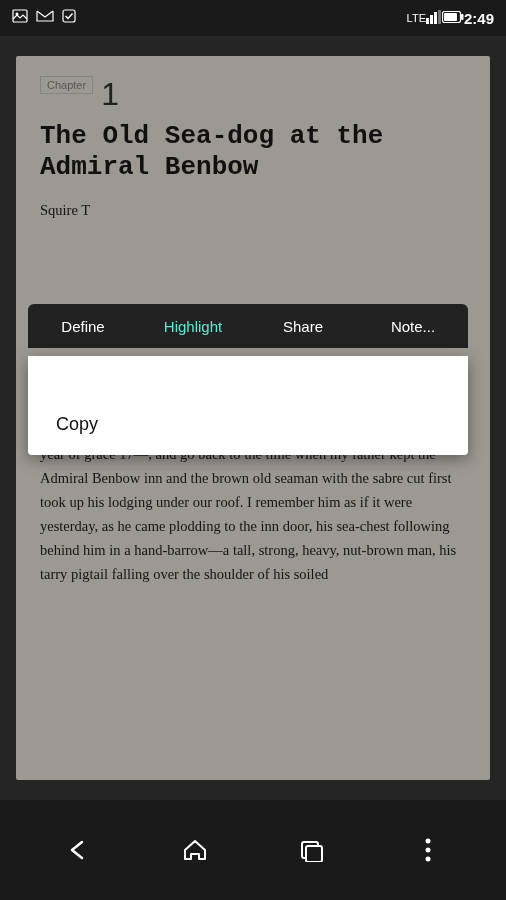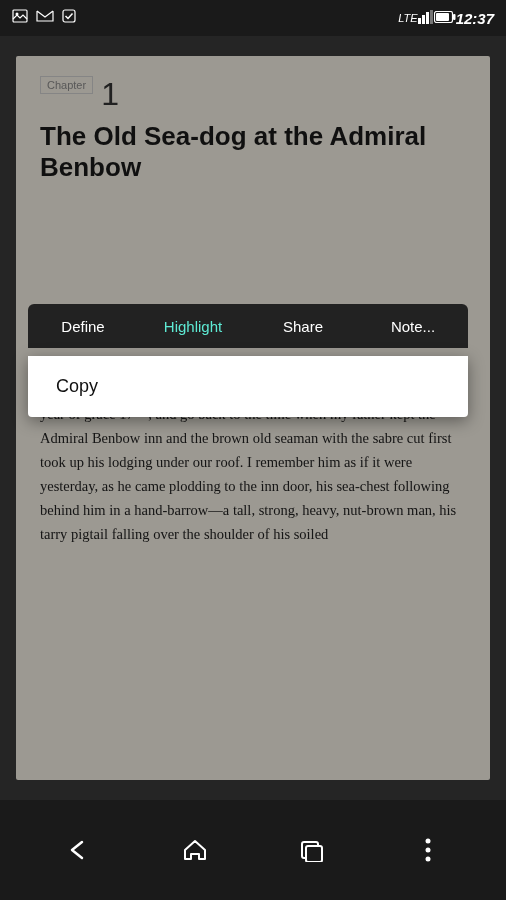--- a/index.html
+++ b/index.html
@@ -30,21 +30,20 @@
       gap: 8px;
     }
 
     .status-bar-right {
       display: flex;
       align-items: center;
       gap: 0;
       font-size: 13px;
       color: white;
       font-family: sans-serif;
-      font-style: italic;
     }
 
     .status-icon {
       color: white;
       font-size: 14px;
     }
 
     
     .content-area {
       width: 100%;
@@ -86,21 +85,21 @@
       align-items: center;
       margin-bottom: 8px;
     }
 
     .book-title {
       font-size: 26px;
       font-weight: bold;
       color: #1a1a1a;
       line-height: 1.2;
       margin-bottom: 16px;
-      font-family: Liberation Sans, sans-serif;
+      font-family: Liberation Mono, monospace;
     }
 
     .book-text {
       font-size: 14.5px;
       color: #222;
       line-height: 1.65;
       font-family: Georgia, serif;
     }
 
     
@@ -155,20 +154,21 @@
       box-shadow: 0 4px 16px rgba(0,0,0,0.4);
     }
 
     .dropdown-item {
       padding: 20px 28px;
       font-family: sans-serif;
       font-size: 18px;
       color: #111;
       cursor: pointer;
       border-bottom: 1px solid #f0f0f0;
+      margin-top: 38px;
     }
 
     .dropdown-item:last-child {
       border-bottom: none;
     }
 
     
     .nav-bar {
       width: 100%;
       height: 100px;
@@ -223,34 +223,37 @@
         <rect x="12" y="0" width="3" height="14" fill="white" opacity="0.4"></rect>
       </svg>
     </span>
     <span>
       <svg width="22" height="12" viewBox="0 0 22 12" fill="none">
         <rect x="0.5" y="0.5" width="18" height="11" rx="2" stroke="white" stroke-width="1.2"></rect>
         <rect x="19" y="3" width="2.5" height="6" rx="1" fill="white"></rect>
         <rect x="2" y="2" width="13" height="8" rx="1" fill="white"></rect>
       </svg>
     </span>
-    <span style="font-size:15px; font-weight:bold; color:white; font-family:sans-serif;">12:37</span>
+    <span style="font-size:15px; font-weight:bold; color:white; font-family:sans-serif;">2:49</span>
   </div>
 </div>
 
 <div class="content-area">
   <div class="book-page">
 
     <div class="chapter-header">
       <span class="chapter-label">Chapter</span>
       <span class="chapter-number">1</span>
     </div>
 
     <div class="book-title">The Old Sea-dog at the Admiral Benbow</div>
 
+    <div class="book-text">
+      <span>Squire T</span>
+    </div>
 
     <div class="book-text" style="margin-top: 220px;">
       <span>year of grace 17—, and go back to the time when my father kept the Admiral Benbow inn and the brown old seaman with the sabre cut first took up his lodging under our roof. I remember him as if it were yesterday, as he came plodding to the inn door, his sea-chest following behind him in a hand-barrow—a tall, strong, heavy, nut-brown man, his tarry pigtail falling over the shoulder of his soiled</span>
     </div>
   </div>
 
   <div class="popup-overlay"></div>
 
   <div class="context-menu-bar">
     <div class="context-menu-item">Define</div>

